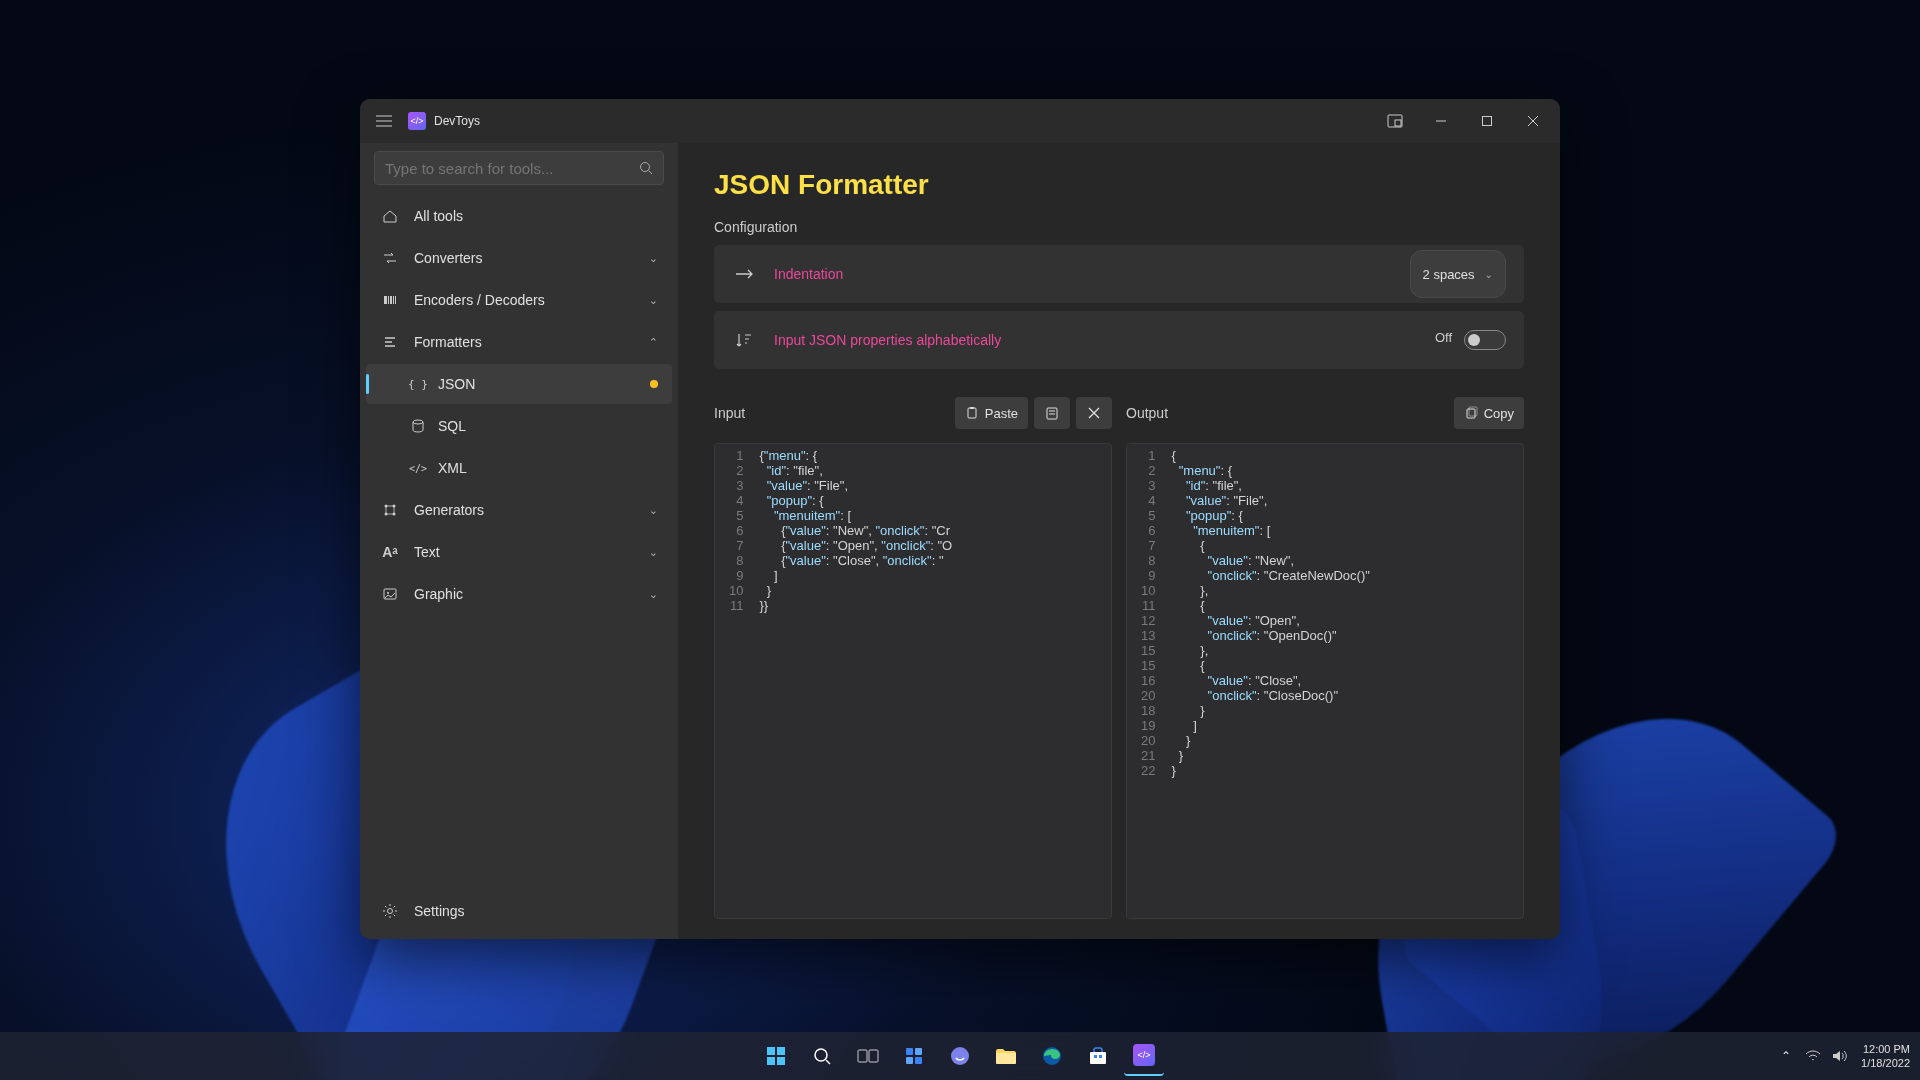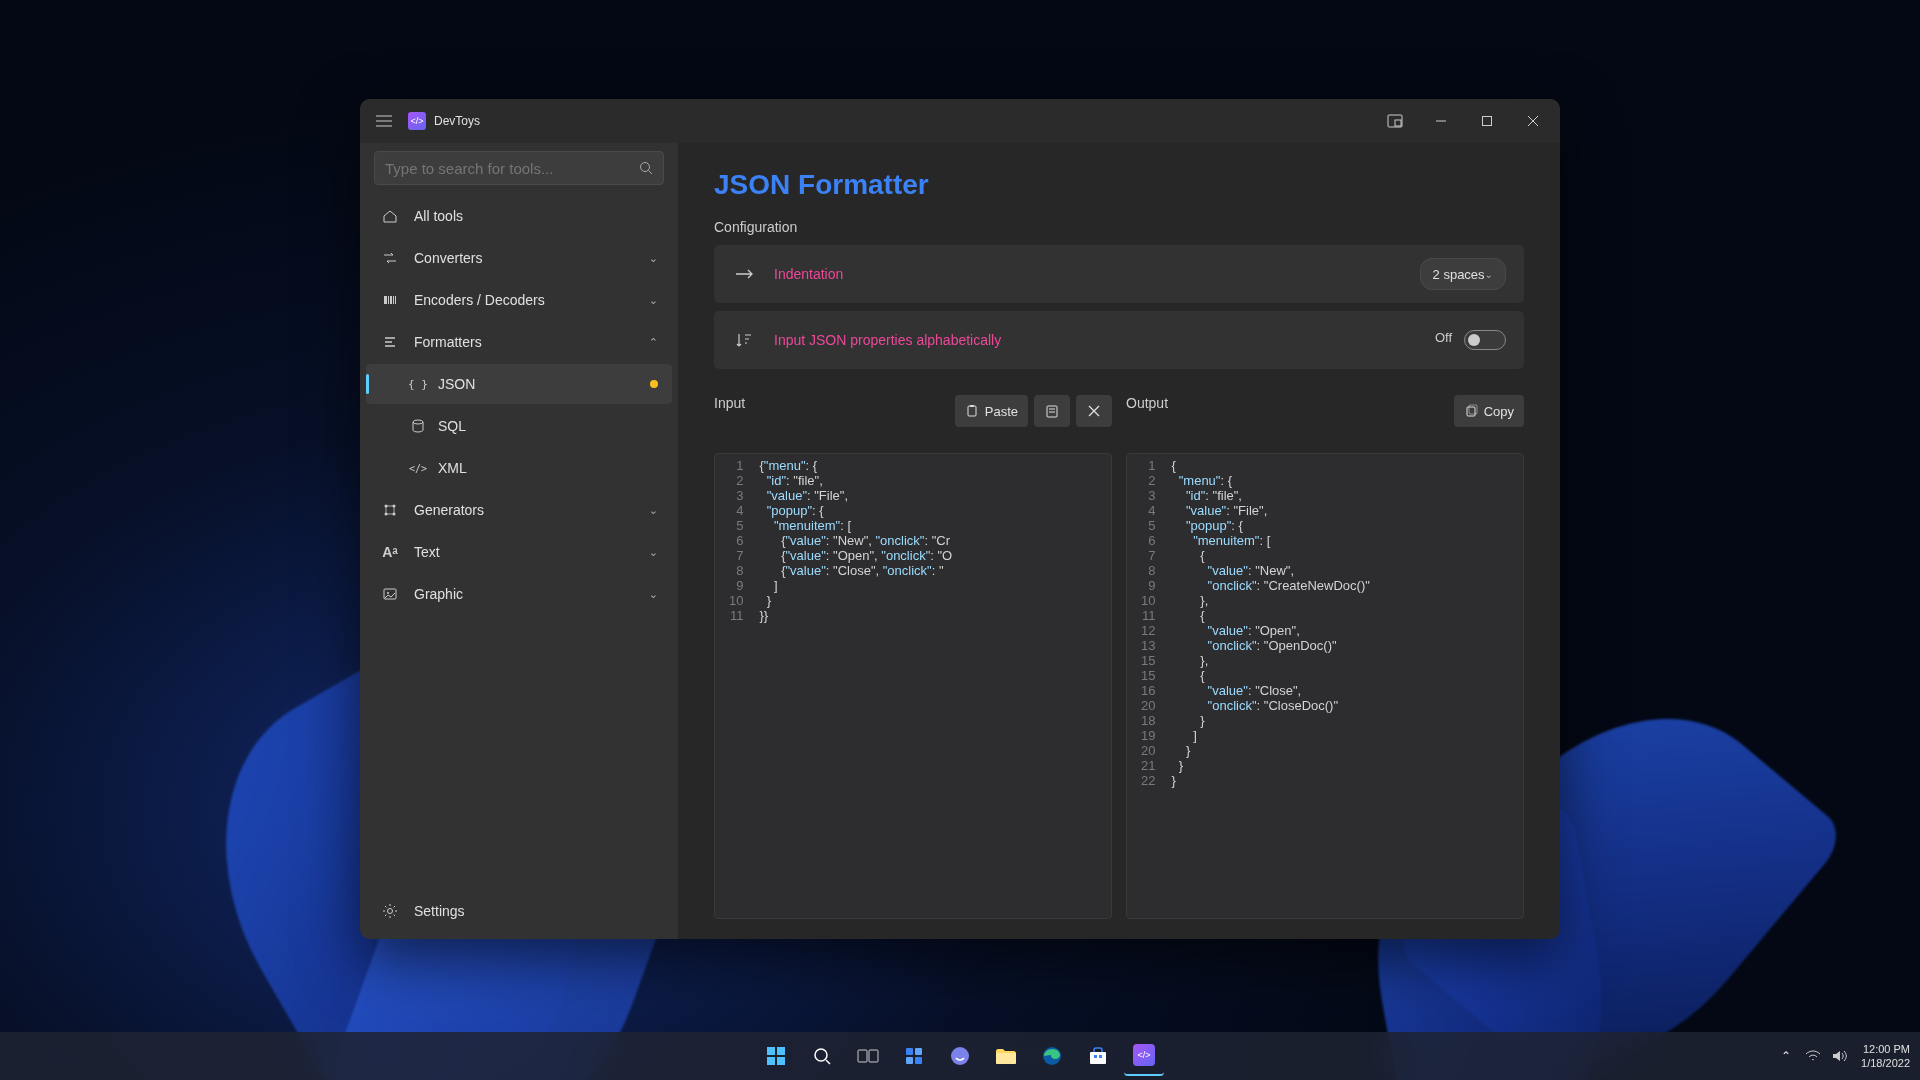--- a/index.html
+++ b/index.html
@@ -40,36 +40,36 @@
 .nav-item.sel { background:#3d3d3d; }
 .nav-item.sel::before { content:''; position:absolute; left:0; top:10px; bottom:10px; width:3px; background:#60cdff; border-radius:2px; }
 .nav-item.child { padding-left:42px; }
 .nav-ico { width:20px; display:flex; justify-content:center; margin-right:14px; color:#ccc; }
 .nav-item.child .nav-ico { margin-right:10px; }
 .chev { margin-left:auto; color:#aaa; font-size:11px; }
 .beacon { width:8px; height:8px; border-radius:50%; background:#fbbf24; margin-left:auto; }
 .sidespace { flex:1; }
 
 .main { flex:1; background:#272727; padding:26px 36px 20px; display:flex; flex-direction:column; overflow:hidden; }
-.page-title { color:#3b82f6; font-size:28px; font-weight:600; margin-bottom:18px; }
+.page-title { color:#fde047; font-size:28px; font-weight:600; margin-bottom:18px; }
 .sec-label { color:#ccc; font-size:14px; margin-bottom:10px; }
 
 .card { background:#323232; border-radius:5px; padding:0; margin-bottom:8px; }
 .row { height:58px; display:flex; align-items:center; padding:0 18px; }
 .row-ico { width:24px; display:flex; justify-content:center; margin-right:18px; color:#ccc; }
 .row-label { color:#ec4899; font-size:14px; flex:1; }
-.dd { background:#3d3d3d; border:1px solid #4a4a4a; border-radius:12px; height:32px; padding:0 12px; display:flex; align-items:center; color:#e0e0e0; font-size:13px; }
+.dd { background:#3d3d3d; border:1px solid #4a4a4a; border-radius:12px; height:48px; padding:0 12px; display:flex; align-items:center; gap:10px; color:#e0e0e0; font-size:13px; }
 .tog-wrap { display:flex; align-items:flex-start; gap:12px; }
 .tog-label { color:#ccc; font-size:13px; }
 .toggle { width:42px; height:20px; border-radius:10px; border:1px solid #888; background:#3a3a3a; position:relative; }
 .toggle::after { content:''; position:absolute; width:12px; height:12px; border-radius:50%; background:#ccc; top:3px; left:3px; }
 
 .io-row { flex:1; display:flex; gap:14px; margin-top:18px; overflow:hidden; }
 .io-col { flex:1; display:flex; flex-direction:column; overflow:hidden; }
-.io-head { display:flex; align-items:flex-start; height:36px; margin-bottom:22px; }
+.io-head { display:flex; align-items:center; height:36px; margin-bottom:12px; }
 .io-title { color:#ccc; font-size:14px; }
 .io-actions { margin-left:auto; display:flex; gap:6px; }
 .act-btn { height:32px; background:#3d3d3d; border-radius:4px; display:flex; align-items:center; padding:0 10px; gap:6px; color:#e0e0e0; font-size:13px; }
 .act-btn.icon-only { width:36px; justify-content:center; padding:0; }
 
 .editor { flex:1; background:#2d2d30; border:1px solid #3a3a3a; border-radius:4px; display:flex; overflow:hidden; font-family:Consolas,monospace; font-size:13px; }
 .gutter { background:#2d2d30; color:#7a7a7a; padding:4px 8px 4px 14px; text-align:right; user-select:none; border-right:0 solid #3a3a3a; }
 .code { flex:1; padding:4px 8px; color:#d4d4d4; white-space:pre; overflow:auto; position:relative; }
 .code::-webkit-scrollbar { width:12px; height:12px; }
 .code::-webkit-scrollbar-thumb { background:#555; border-radius:0; }

